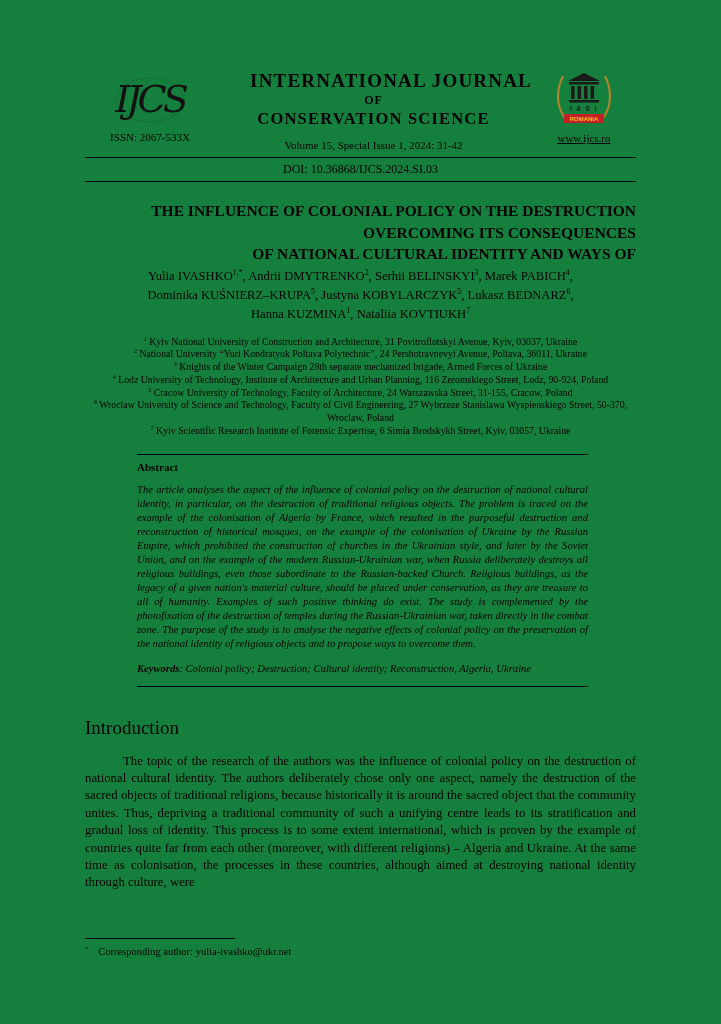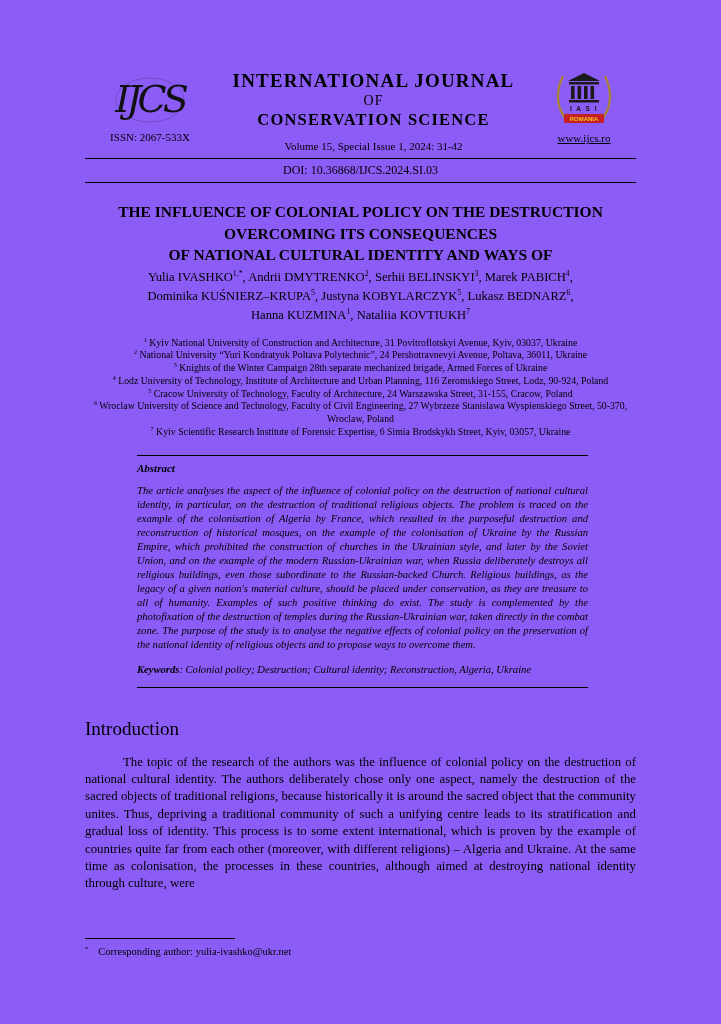--- a/index.html
+++ b/index.html
@@ -7,53 +7,53 @@
   body {
     width:721px; height:1024px;
     font-family:"Liberation Serif", serif;
     color:#000;
     position:relative;
     overflow:hidden;
   }
   .page {
     position:absolute; inset:0;
     padding:70px 85px 0 85px;
-    background:#8b5cf6;
+    background:#15803d;
   }
   sup { font-size:0.62em; vertical-align:super; line-height:0; }
 
   
   .masthead {
     display:grid;
     grid-template-columns:130px 1fr 104px;
     align-items:start;
   }
   .mast-col { text-align:center; }
   .logo-svg { display:block; margin:0 auto; }
-  .journal-line1 { font-weight:bold; font-size:19px; letter-spacing:1.2px; white-space:nowrap; }
-  .journal-of   { font-weight:normal; font-size:14px; letter-spacing:1px; margin-top:1px; }
+  .journal-line1 { font-weight:bold; font-size:19px; letter-spacing:1.2px; white-space:nowrap;text-align:right; }
+  .journal-of   { font-weight:bold; font-size:12px; letter-spacing:1px; margin-top:1px; }
   .journal-line2{ font-weight:bold; font-size:16.5px; letter-spacing:1.2px; margin-top:1px; white-space:nowrap; }
   .issn { font-size:11px; margin-top:5px; }
   .volume-info { font-size:11px; margin-top:10px; }
   .website-link {
     display:inline-block; font-size:11px; margin-top:3px;
     color:#000; text-decoration:underline; cursor:pointer;
   }
   .rule { border:none; border-top:1px solid #000; height:0; }
   .rule-top { margin-top:6px; }
   .doi-row { text-align:center; font-size:12px; padding:4px 0 4px 0; }
 
   
-  .article-title { margin-top:18px; text-align:center; font-size:15.5px; font-weight:bold; line-height:1.4; }
+  .article-title { margin-top:18px; text-align:right; font-size:15.5px; font-weight:bold; line-height:1.4; }
   .authors { margin-top:2px; text-align:center; font-size:12.6px; line-height:1.5; }
   .affiliations { margin-top:12px; text-align:center; font-size:9.8px; line-height:1.3; }
 
   
   .abstract-section { margin:16px 48px 0 52px; }
-  .abstract-label { font-weight:bold; font-style:italic; font-size:11px; margin-top:6px; }
+  .abstract-label { font-weight:bold; font-size:11px; margin-top:6px; }
   .abstract-text {
     margin-top:10px; font-style:italic; font-size:10.6px;
     line-height:1.33; text-align:justify;
   }
   .keywords-line { margin-top:11px; font-style:italic; font-size:10.6px; }
   .keywords-label { font-weight:bold; }
   .abstract-rule-bottom { margin-top:12px; }
 
   
   .section-heading { margin-top:30px; font-size:19px; font-weight:normal; text-align:left; }

